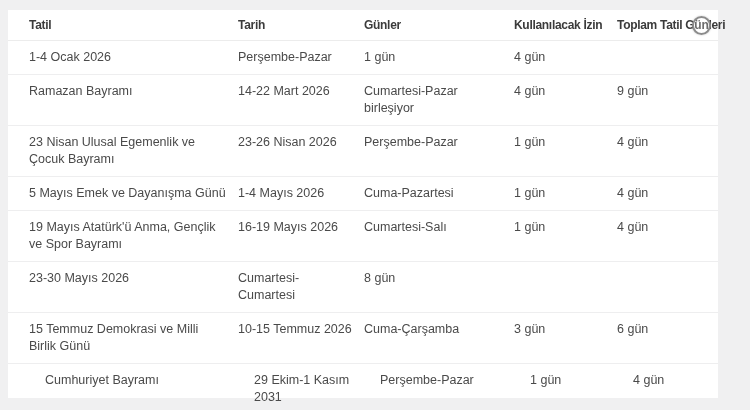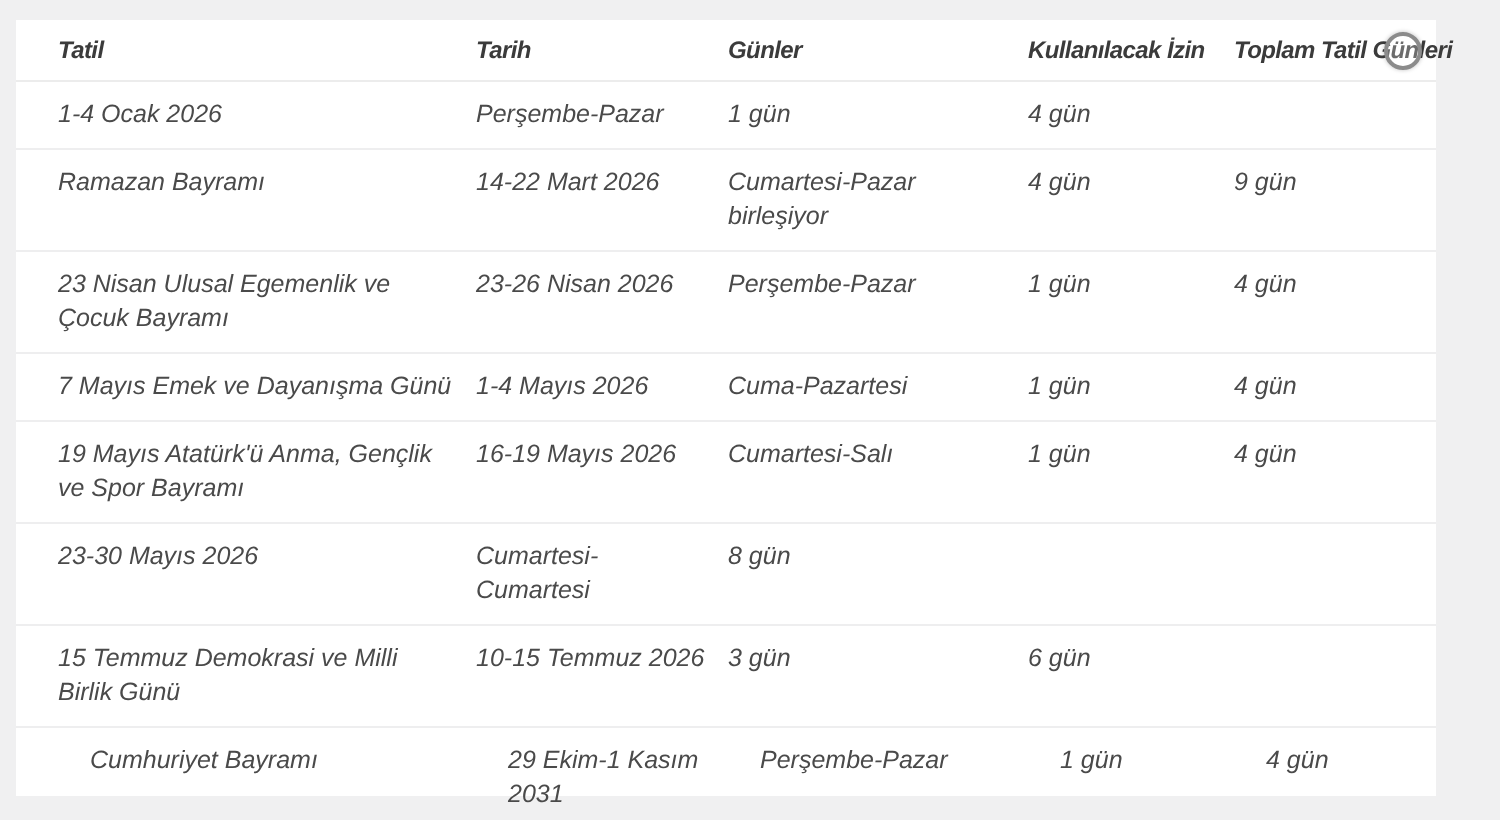--- a/index.html
+++ b/index.html
@@ -27,21 +27,20 @@
     box-sizing: border-box;
     align-items: start;
   }
   .trow:last-child { border-bottom: none; padding-left: 37px; }
   .trow > div {
     padding: 8px 10px 8px 0;
     font-size: 12.5px;
     line-height: 17px;
     color: #4a4a4a;
     box-sizing: border-box;
-    font-style: italic;
   }
   .thead { border-bottom: 1px solid #ececec; }
   .thead > div {
     font-weight: 700;
     color: #3b3b3b;
     font-size: 12px;
     letter-spacing: -0.3px;
     white-space: nowrap;
     padding: 7px 6px 6px 0;
   }
@@ -85,21 +84,21 @@
 
   <div class="trow">
     <div>23 Nisan Ulusal Egemenlik ve Çocuk Bayramı</div>
     <div>23-26 Nisan 2026</div>
     <div>Perşembe-Pazar</div>
     <div>1 gün</div>
     <div>4 gün</div>
   </div>
 
   <div class="trow">
-    <div>7 Mayıs Emek ve Dayanışma Günü</div>
+    <div>5 Mayıs Emek ve Dayanışma Günü</div>
     <div>1-4 Mayıs 2026</div>
     <div>Cuma-Pazartesi</div>
     <div>1 gün</div>
     <div>4 gün</div>
   </div>
 
   <div class="trow">
     <div>19 Mayıs Atatürk'ü Anma, Gençlik ve Spor Bayramı</div>
     <div>16-19 Mayıs 2026</div>
     <div>Cumartesi-Salı</div>
@@ -109,20 +108,21 @@
 
   <div class="trow">
     <div>23-30 Mayıs 2026</div>
     <div>Cumartesi-Cumartesi</div>
     <div>8 gün</div>
   </div>
 
   <div class="trow">
     <div>15 Temmuz Demokrasi ve Milli Birlik Günü</div>
     <div>10-15 Temmuz 2026</div>
+    <div>Cuma-Çarşamba</div>
     <div>3 gün</div>
     <div>6 gün</div>
   </div>
 
   <div class="trow">
     <div>Cumhuriyet Bayramı</div>
     <div>29 Ekim-1 Kasım 2031</div>
     <div>Perşembe-Pazar</div>
     <div>1 gün</div>
     <div>4 gün</div>

